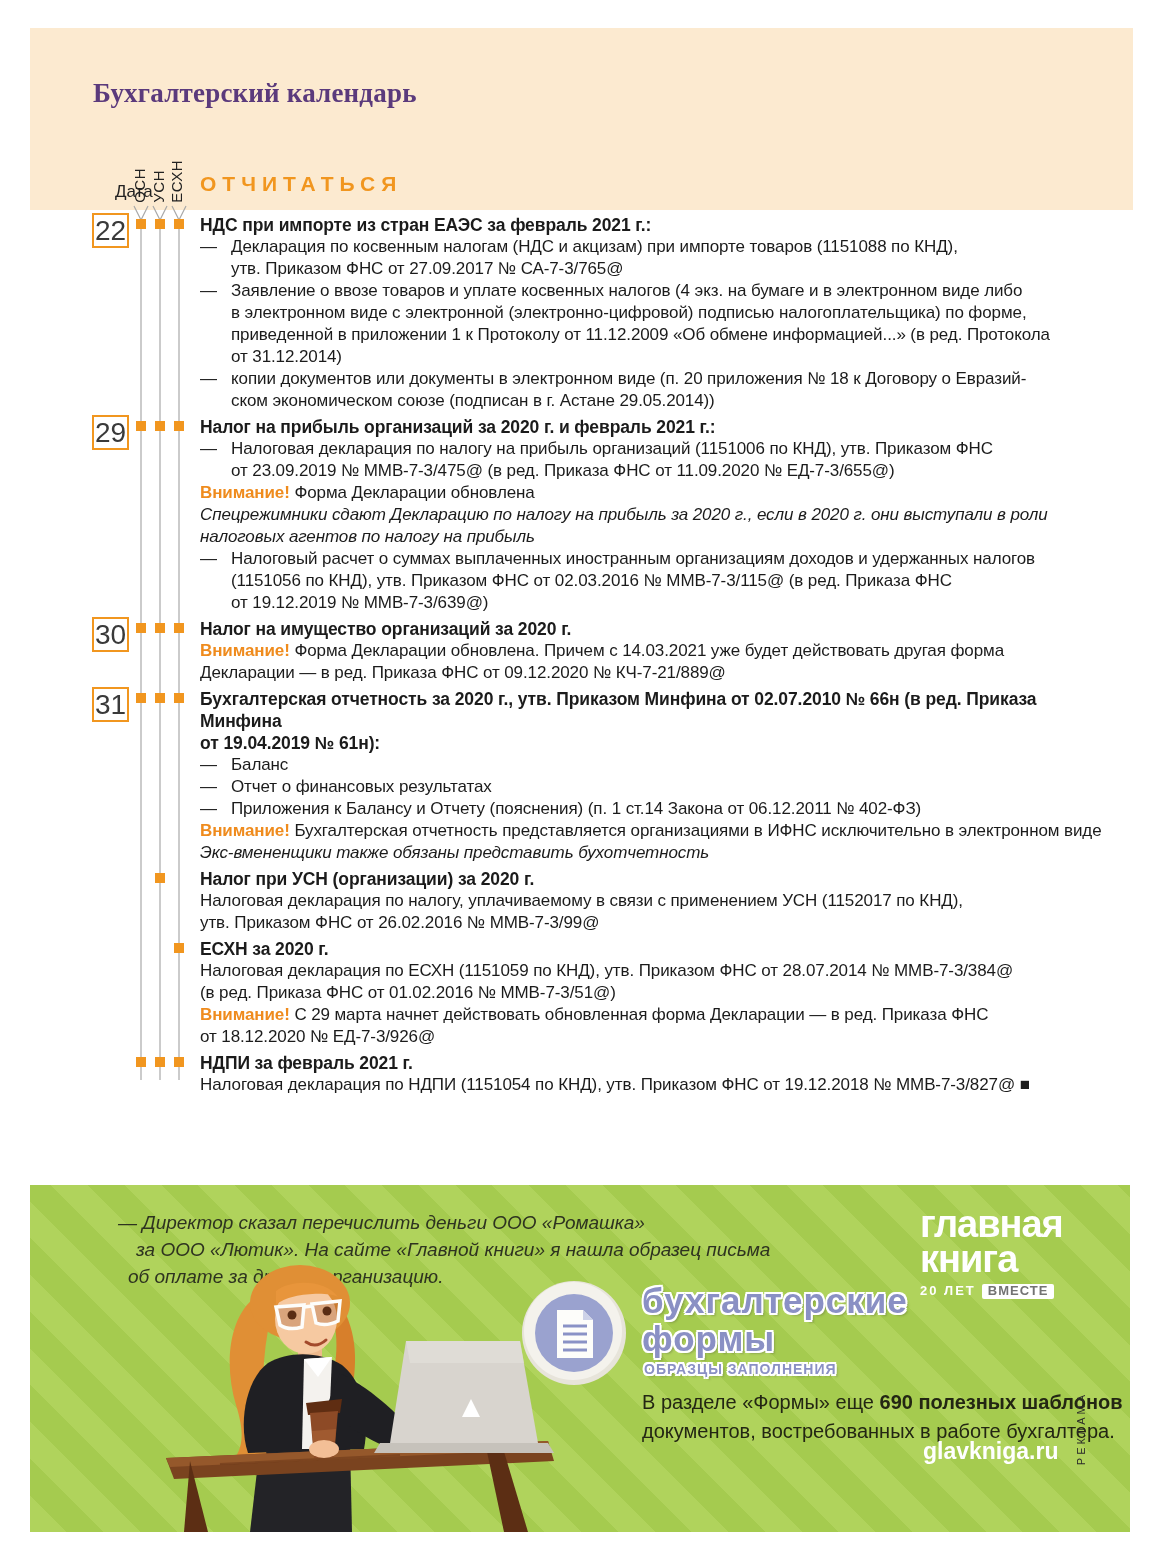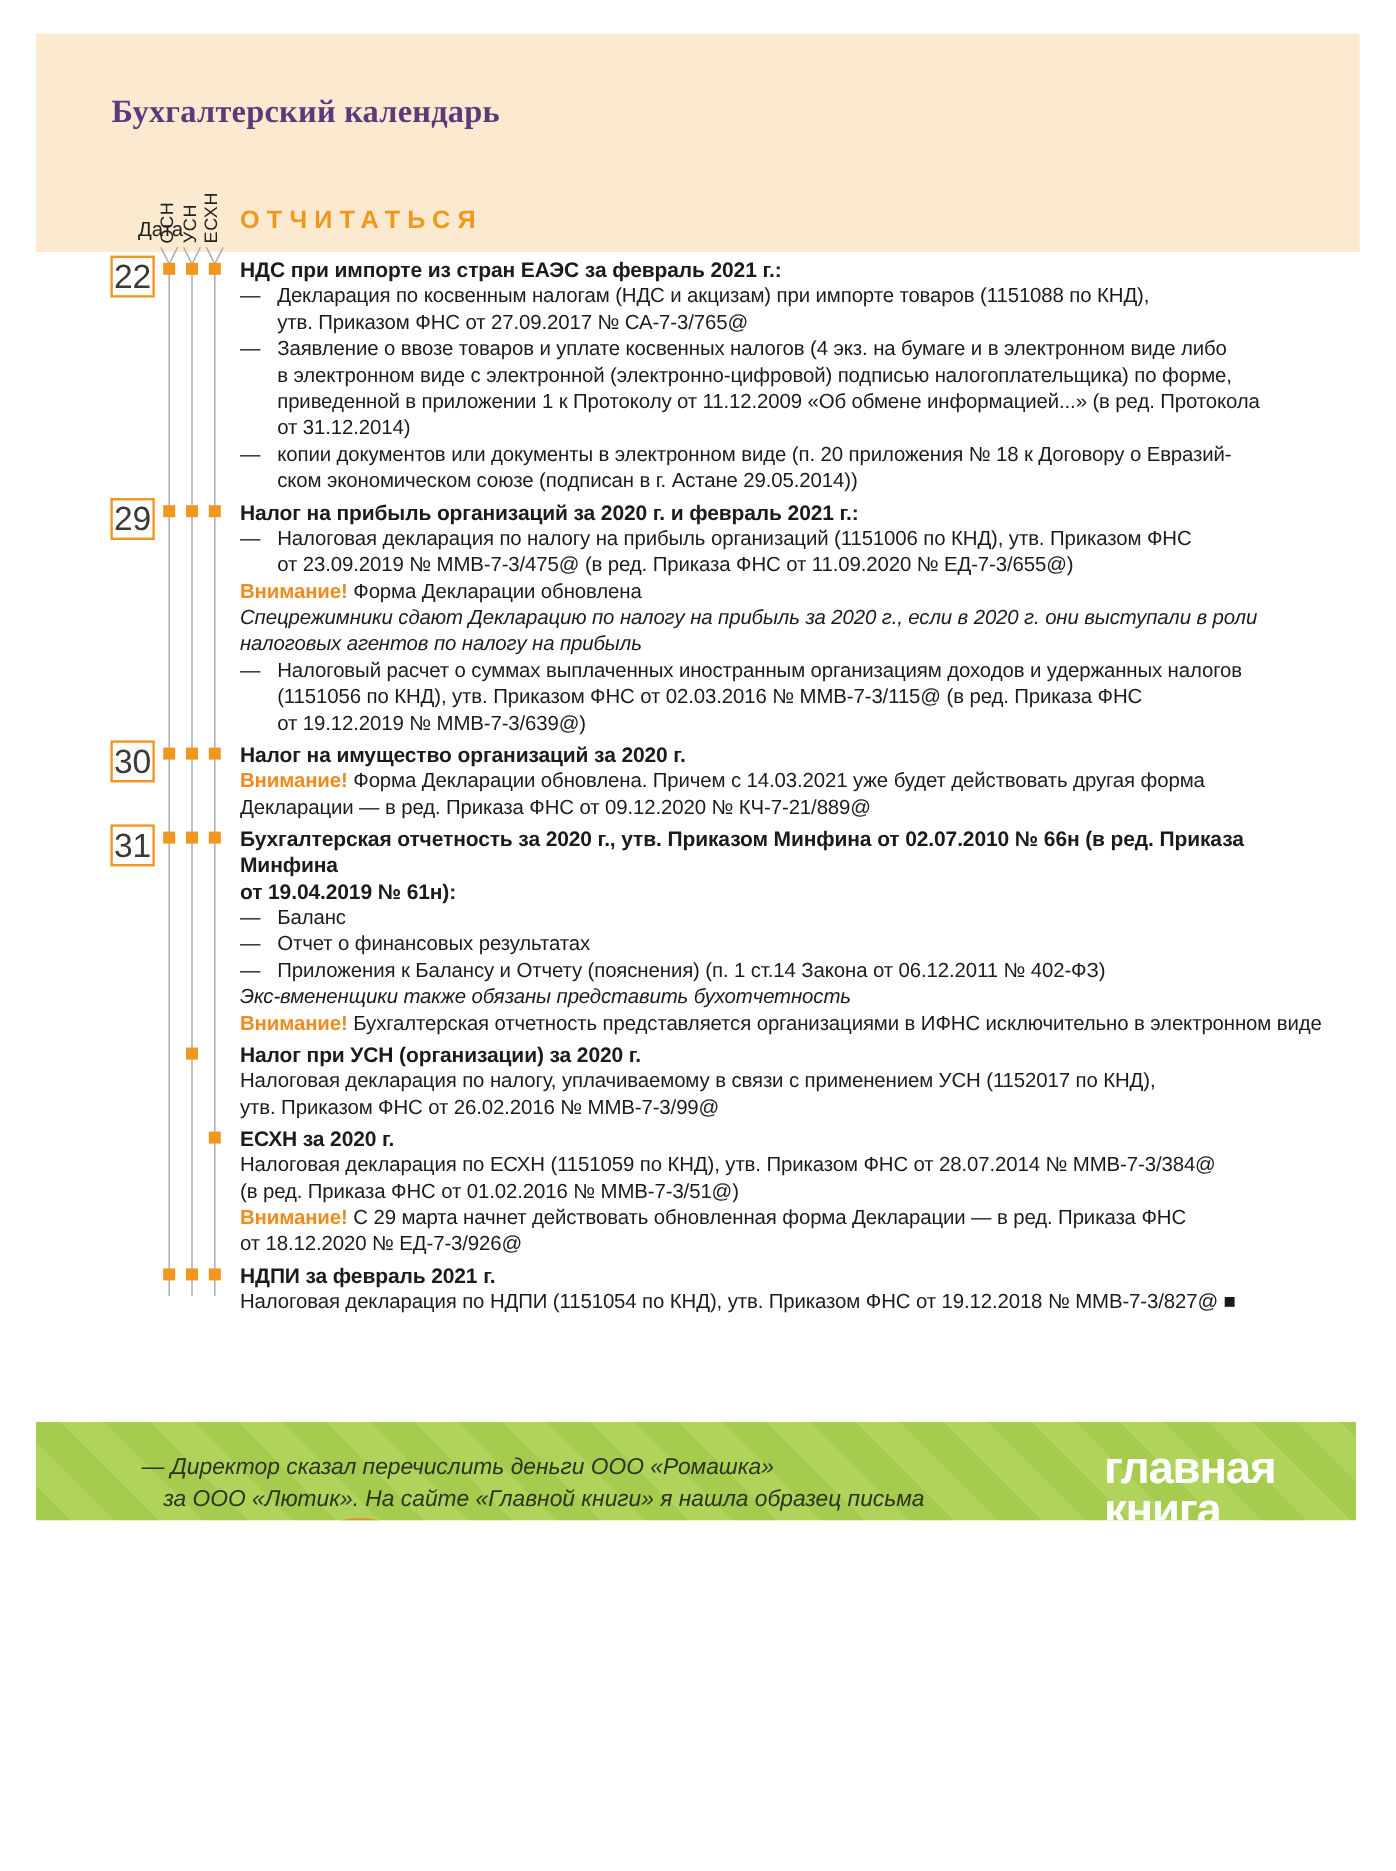--- a/index.html
+++ b/index.html
@@ -1,16 +1,16 @@
 <!DOCTYPE html>
 <html><head>
 <meta charset="utf-8">
 <style>
   html,body{margin:0;padding:0;background:#ffffff;}
-  .page{position:relative;width:1163px;height:1267px;background:#fff;overflow:hidden;
+  .page{position:relative;width:1163px;height:1559px;background:#fff;overflow:hidden;
         font-family:"Liberation Sans",sans-serif;color:#1b1b1b;}
 
   
   .cream{position:absolute;left:30px;top:28px;width:1103px;height:182px;background:#fcead0;}
   .doc-title{position:absolute;left:93px;top:78px;font-family:"Liberation Serif",serif;
              font-weight:bold;font-size:27px;color:#5b3a7c;letter-spacing:.2px;}
   .hdr{position:absolute;left:0;top:140px;width:420px;height:66px;}
   .date-label{position:absolute;left:95px;bottom:4px;font-size:17px;color:#222;margin-left:20px;}
   .col-label{position:absolute;bottom:3px;writing-mode:vertical-rl;transform:rotate(180deg);
              font-size:15px;letter-spacing:.5px;color:#222;}
@@ -156,22 +156,22 @@
         <div class="para">Баланс</div>
       </div>
       <div class="item">
         <span class="dash">—</span>
         <div class="para">Отчет о финансовых результатах</div>
       </div>
       <div class="item">
         <span class="dash">—</span>
         <div class="para">Приложения к Балансу и Отчету (пояснения) (п. 1 ст.14 Закона от 06.12.2011 № 402-ФЗ)</div>
       </div>
+      <div class="para"><span class="attn">Внимание!</span> <span>Бухгалтерская отчетность представляется организациями в ИФНС исключительно в электронном виде</span></div>
       <div class="para it">Экс-вмененщики также обязаны представить бухотчетность</div>
-      <div class="para"><span class="attn">Внимание!</span> <span>Бухгалтерская отчетность представляется организациями в ИФНС исключительно в электронном виде</span></div>
     </div>
 
     <div class="entry">
       <span class="mk mk-usn"></span>
       <div class="etitle para">Налог при УСН (организации) за 2020 г.</div>
       <div class="para">Налоговая декларация по налогу, уплачиваемому в связи с применением УСН (1152017 по КНД),
 утв. Приказом ФНС от 26.02.2016 № ММВ-7-3/99@</div>
     </div>
 
     <div class="entry">

